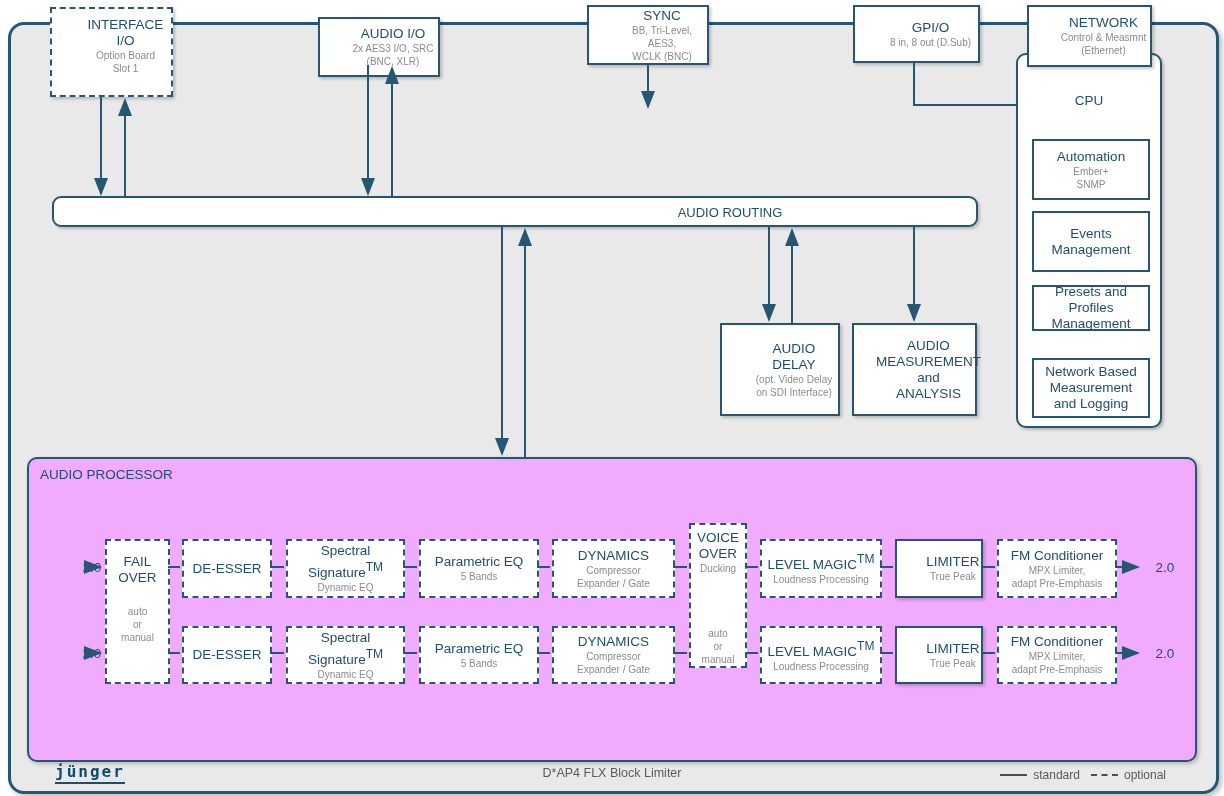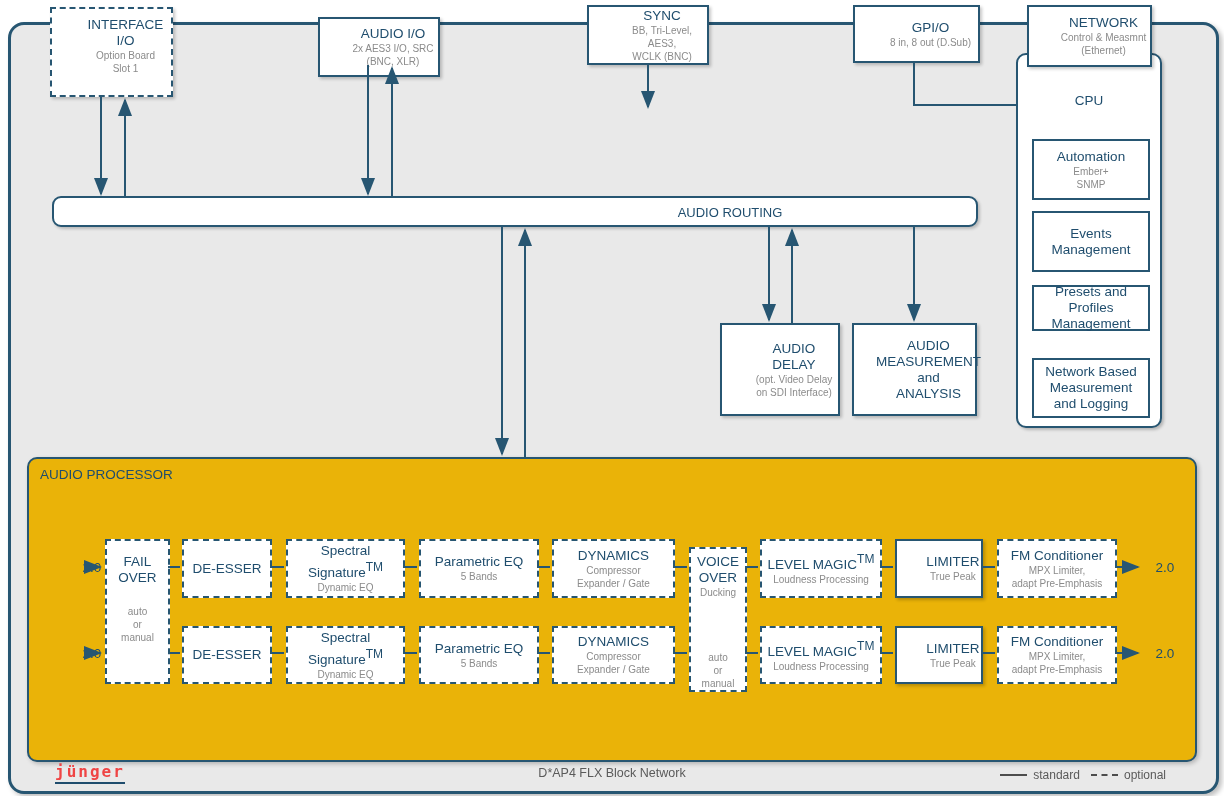--- a/index.html
+++ b/index.html
@@ -17,30 +17,30 @@
   .top-align{justify-content:flex-start;padding-top:8px;}
   .cpu{position:absolute;left:1016px;top:53px;width:146px;height:375px;background:#ffffff;
        border:2px solid #275672;border-radius:10px;box-sizing:border-box;box-shadow:2px 2px 3px rgba(0,0,0,0.22);}
   .cpu-title{position:absolute;top:38px;left:0;width:100%;text-align:center;font-size:13.5px;color:#1f4d6d;}
   .cpu-box{position:absolute;left:14px;width:118px;background:#ffffff;border:2px solid #275672;
            box-sizing:border-box;display:flex;flex-direction:column;justify-content:center;align-items:center;text-align:center;}
   .routing{position:absolute;left:52px;top:196px;width:926px;height:31px;background:#ffffff;
            border:2px solid #275672;border-radius:9px;box-sizing:border-box;box-shadow:2px 2px 3px rgba(0,0,0,0.2);}
   .routing-label{position:absolute;left:659px;top:50%;transform:translate(-50%,-50%);
                  font-size:13px;color:#1f4d6d;white-space:nowrap;margin-left:17px;}
-  .processor{position:absolute;left:27px;top:457px;width:1170px;height:305px;background:#eab308;
+  .processor{position:absolute;left:27px;top:457px;width:1170px;height:305px;background:#f0abfc;
              border:2px solid #275672;border-radius:10px;box-sizing:border-box;box-shadow:2px 2px 4px rgba(0,0,0,0.22);}
   .proc-label{position:absolute;left:11px;top:8px;font-size:13.5px;color:#1f4d6d;}
   .chain{position:absolute;}
   .tall-top{height:58px;display:flex;flex-direction:column;justify-content:center;align-items:center;width:100%;}
   .tall-mid{flex:1;display:flex;flex-direction:column;justify-content:flex-start;align-items:center;width:100%;padding-top:6px;box-sizing:border-box;}
   .io-label{position:absolute;font-size:13.5px;color:#1f4d6d;width:34px;text-align:center;}
   .conn{position:absolute;left:0;top:0;pointer-events:none;}
   .footer-logo{position:absolute;left:55px;top:762px;font-family:"DejaVu Sans Mono", monospace;
-               font-weight:bold;font-size:16px;letter-spacing:2px;color:#ef4444;
+               font-weight:bold;font-size:16px;letter-spacing:2px;color:#0c4a6e;
                border-bottom:2px solid #1f4d6d;padding-bottom:1px;}
   .footer-caption{position:absolute;left:0;top:766px;width:100%;text-align:center;
                   font-size:12.5px;color:#5a5a5a;}
   .legend{position:absolute;right:58px;top:768px;display:flex;align-items:center;gap:11px;
           font-size:12px;color:#5a5a5a;}
   .legend-item{display:flex;align-items:center;gap:6px;}
   .line-solid{display:inline-block;width:27px;border-top:2px solid #4d4d4d;}
   .line-dashed{display:inline-block;width:27px;border-top:2px dashed #4d4d4d;}
 </style>
 </head>
@@ -127,21 +127,21 @@
         <div class="bt">FAIL</div>
         <div class="bt">OVER</div>
       </div>
       <div class="tall-mid">
         <div class="bs">auto</div>
         <div class="bs">or</div>
         <div class="bs">manual</div>
       </div>
     </div>
 
-    <div class="box chain dashed" style="left:660px;top:88px;width:58px;height:145px;justify-content:flex-start;gap:42px;">
+    <div class="box chain dashed" style="left:660px;top:64px;width:58px;height:145px;justify-content:flex-start;gap:42px;">
       <div class="tall-top">
         <div class="bt">VOICE</div>
         <div class="bt">OVER</div>
         <div class="bs">Ducking</div>
       </div>
       <div class="tall-mid">
         <div class="bs">auto</div>
         <div class="bs">or</div>
         <div class="bs">manual</div>
       </div>
@@ -245,21 +245,21 @@
       <path d="M673 653 L687 653"></path>
       <path d="M745 653 L758 653"></path>
       <path d="M880 653 L893 653"></path>
       <path d="M981 653 L995 653"></path>
       <path d="M1115 567 L1138 567" marker-end="url(#arr)"></path>
       <path d="M1115 653 L1138 653" marker-end="url(#arr)"></path>
     </g>
   </svg>
 
   <div class="footer-logo">jünger</div>
-  <div class="footer-caption">D*AP4 FLX Block Network</div>
+  <div class="footer-caption">D*AP4 FLX Block Limiter</div>
   <div class="legend">
     <span class="legend-item">
       <span class="line-solid"></span>
       <span>standard</span>
     </span>
     <span class="legend-item">
       <span class="line-dashed"></span>
       <span>optional</span>
     </span>
   </div>

